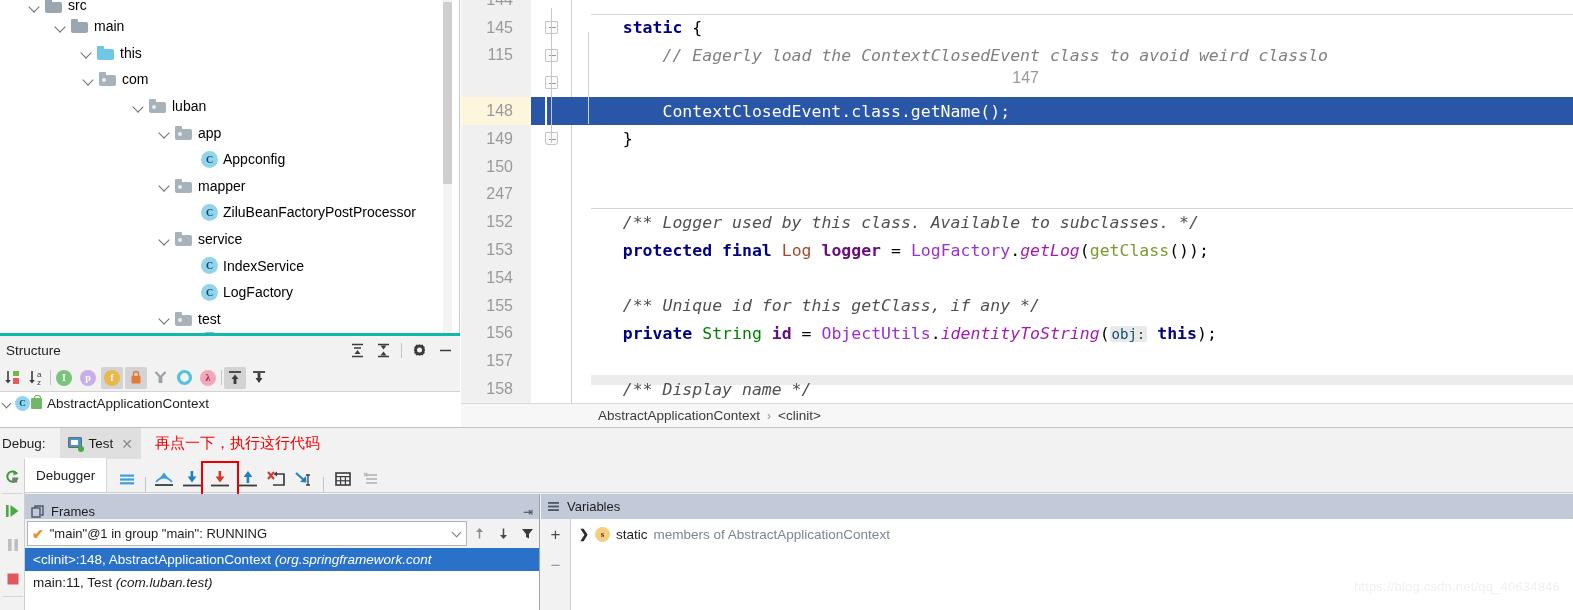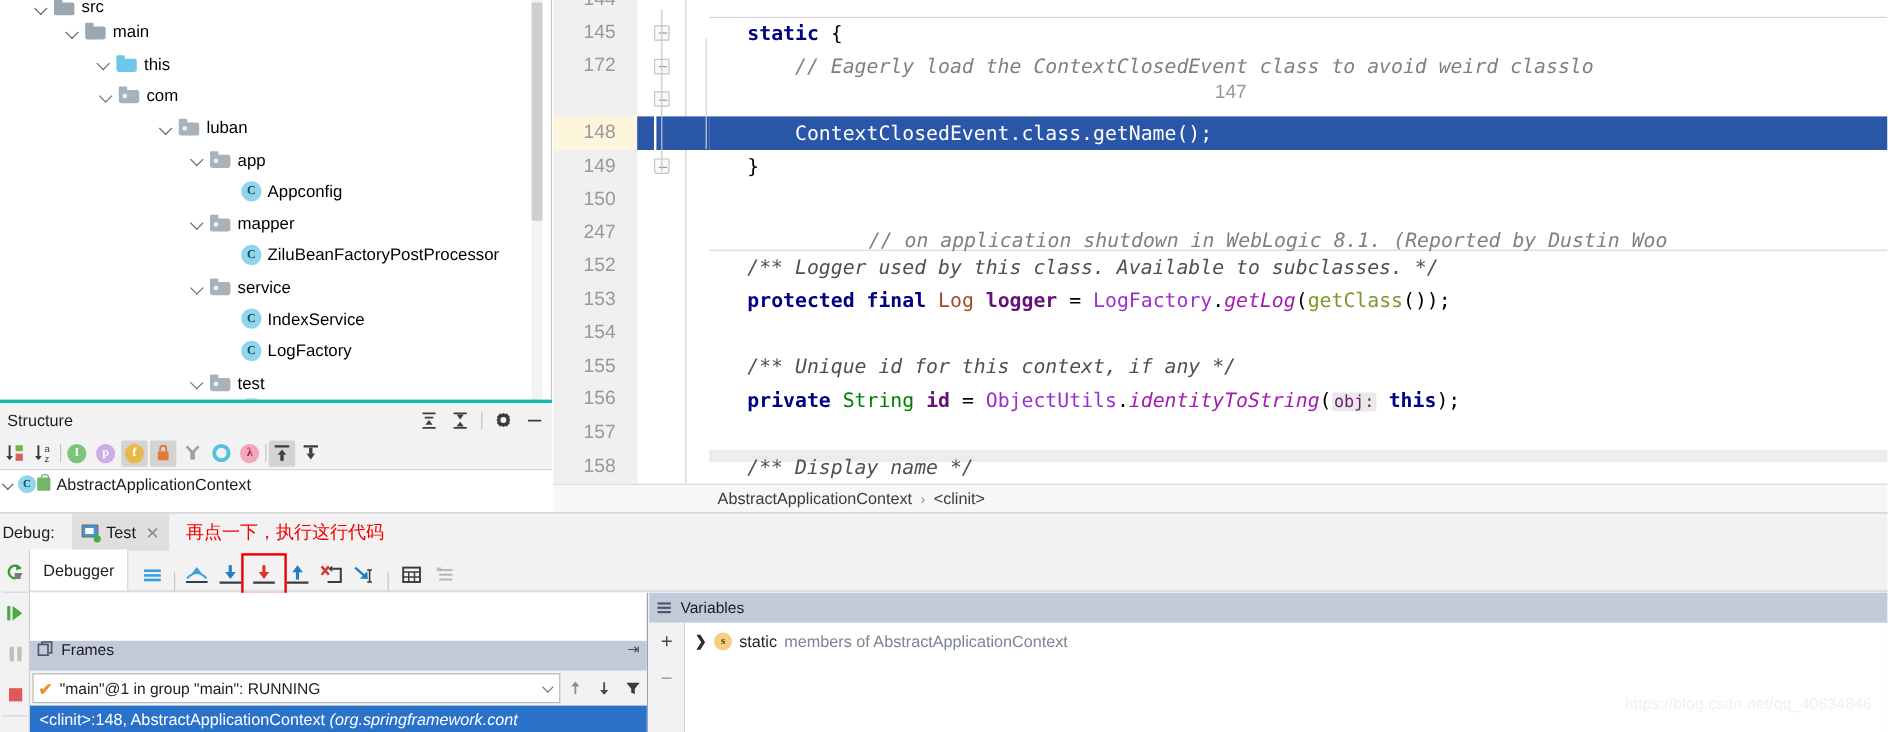--- a/index.html
+++ b/index.html
@@ -209,21 +209,21 @@
   .cmt { color: #808080; font-style: italic; }
   .doc { color: #505050; font-style: italic; }
   .cls-red { color: #a5492a; }
   .cls-green { color: #008000; }
   .purple { color: #660e7a; font-weight: bold; }
   .mag { color: #9b30d0; }
   .pink { color: #a21caf; font-style: italic; }
   .olive { color: #7a9a2e; }
   .plain-t { color: #000000; }
   .hint {
-    background: #e9e9e9; color: #701a75; font-style: normal;
+    background: #e9e9e9; color: #0c4a6e; font-style: normal;
     border-radius: 2px; padding: 0 2px; font-size: 14px;
   }
 
   
   #breadcrumb-bar {
     position: absolute; left: 461px; top: 403px; width: 1112px; height: 24px;
     background: #f7f7f7; border-top: 1px solid #d9d9d9;
     display: flex; align-items: center; padding-left: 137px;
     font-size: 13.5px; color: #3c3c3c;
   }
@@ -296,22 +296,22 @@
   #step-into-highlight {
     position: absolute; left: 176px; top: 2px; width: 38px; height: 35px;
     border: 2.5px solid #ee0000; pointer-events: none;
   }
 
   #frames-pane {
     position: absolute; left: 25px; top: 35px; width: 515px; height: 117px;
     background: #ffffff; border-right: 1px solid #9aa3b0;
   }
   #frames-header {
-    height: 25px; background: #c2cada; display: flex; align-items: flex-start;
-    padding: 0 6px; font-size: 13px; color: #1d1d1d; margin-top: 40px;
+    height: 25px; background: #c2cada; display: flex; align-items: flex-end;
+    padding: 0 6px; font-size: 13px; color: #1d1d1d;
   }
   .pin-ico { margin-left: auto; color: #4a4a4a; font-size: 12px; }
   #thread-selector-row {
     height: 29px; display: flex; align-items: center; background: #f2f2f2;
   }
   #thread-combo {
     flex: 1; height: 25px; margin: 0 0 0 2px; background: #ffffff;
     border: 1px solid #b5b5b5; display: flex; align-items: center;
     padding: 0 4px; gap: 6px; font-size: 13px;
   }
@@ -598,39 +598,39 @@
 
     <div id="editor">
       <div id="gutter"></div>
       <div id="fold-strip"></div>
       <div id="code-lines">
           <div class="code-line" style="top: -14px;"><span class="lnum" style="position:relative;z-index:2">144</span><span class="gutter-gap"></span><span class="code-text" style="position:relative;z-index:2"></span></div>
           <div class="code-line" style="top: 13.8px;"><span class="lnum" style="position:relative;z-index:2">145</span><span class="gutter-gap"></span><span class="code-text" style="position:relative;z-index:2"><span class="plain-t">    </span><span class="kw">static</span><span class="plain-t"> {</span></span></div>
           <div class="fold-marker" style="top: 20.8px;">
             <div class="fold-box"></div>
           </div>
-          <div class="code-line" style="top: 41.6px;"><span class="lnum" style="position:relative;z-index:2">172</span><span class="gutter-gap"></span><span class="code-text" style="position:relative;z-index:2"><span class="cmt">        // Eagerly load the ContextClosedEvent class to avoid weird classlo</span></span></div>
+          <div class="code-line" style="top: 41.6px;"><span class="lnum" style="position:relative;z-index:2">115</span><span class="gutter-gap"></span><span class="code-text" style="position:relative;z-index:2"><span class="cmt">        // Eagerly load the ContextClosedEvent class to avoid weird classlo</span></span></div>
           <div class="fold-marker" style="top: 48.6px;">
             <div class="fold-box"></div>
           </div>
-          <div class="code-line" style="top: 69.4px; flex-direction: column;"><span class="lnum" style="position:relative;z-index:2">147</span><span class="gutter-gap"></span><span class="code-text" style="position:relative;z-index:2"><span class="cmt">        // on application shutdown in WebLogic 8.1. (Reported by Dustin Woo</span></span></div>
+          <div class="code-line" style="top: 69.4px; flex-direction: column;"><span class="lnum" style="position:relative;z-index:2">147</span><span class="gutter-gap"></span></div>
           <div class="fold-marker" style="top: 76.4px;">
             <div class="fold-box"></div>
           </div>
           <div class="code-line" style="top: 97.2px;"><div class="lnum-hl-bg"></div><div class="exec-bar"></div><div class="exec-bar2"></div><div class="exec-hl"></div><span class="lnum" style="position:relative;z-index:2">148</span><span class="gutter-gap"></span><span class="code-text" style="position:relative;z-index:2"><span class="" style="color:#ffffff">        ContextClosedEvent.class.getName();</span></span></div>
           <div class="code-line" style="top: 125px;"><span class="lnum" style="position:relative;z-index:2">149</span><span class="gutter-gap"></span><span class="code-text" style="position:relative;z-index:2"><span class="plain-t">    }</span></span></div>
           <div class="fold-marker" style="top: 132px;">
             <div class="fold-box bottom"></div>
           </div>
           <div class="code-line" style="top: 152.8px;"><span class="lnum" style="position:relative;z-index:2">150</span><span class="gutter-gap"></span><span class="code-text" style="position:relative;z-index:2"></span></div>
           <div class="code-line" style="top: 180.6px;"><span class="lnum" style="position:relative;z-index:2">247</span><span class="gutter-gap"></span><span class="code-text" style="position:relative;z-index:2"></span></div>
           <div class="code-line" style="top: 208.4px;"><span class="lnum" style="position:relative;z-index:2">152</span><span class="gutter-gap"></span><span class="code-text" style="position:relative;z-index:2"><span class="doc">    /** Logger used by this class. Available to subclasses. */</span></span></div>
           <div class="code-line" style="top: 236.2px;"><span class="lnum" style="position:relative;z-index:2">153</span><span class="gutter-gap"></span><span class="code-text" style="position:relative;z-index:2"><span class="plain-t">    </span><span class="kw">protected final</span><span class="plain-t"> </span><span class="cls-red">Log</span><span class="plain-t"> </span><span class="purple">logger</span><span class="plain-t"> = </span><span class="mag">LogFactory</span><span class="plain-t">.</span><span class="pink">getLog</span><span class="plain-t">(</span><span class="olive">getClass</span><span class="plain-t">());</span></span></div>
           <div class="code-line" style="top: 264px;"><span class="lnum" style="position:relative;z-index:2">154</span><span class="gutter-gap"></span><span class="code-text" style="position:relative;z-index:2"></span></div>
-          <div class="code-line" style="top: 291.8px;"><span class="lnum" style="position:relative;z-index:2">155</span><span class="gutter-gap"></span><span class="code-text" style="position:relative;z-index:2"><span class="doc">    /** Unique id for this context, if any */</span></span></div>
+          <div class="code-line" style="top: 291.8px;"><span class="lnum" style="position:relative;z-index:2">155</span><span class="gutter-gap"></span><span class="code-text" style="position:relative;z-index:2"><span class="doc">    /** Unique id for this getClass, if any */</span></span></div>
           <div class="code-line" style="top: 319.6px;"><span class="lnum" style="position:relative;z-index:2">156</span><span class="gutter-gap"></span><span class="code-text" style="position:relative;z-index:2"><span class="plain-t">    </span><span class="kw">private</span><span class="plain-t"> </span><span class="cls-green">String</span><span class="plain-t"> </span><span class="purple">id</span><span class="plain-t"> = </span><span class="mag">ObjectUtils</span><span class="plain-t">.</span><span class="pink">identityToString</span><span class="plain-t">(</span><span class="hint">obj:</span><span class="plain-t"> </span><span class="kw">this</span><span class="plain-t">);</span></span></div>
           <div class="code-line" style="top: 347.4px;"><span class="lnum" style="position:relative;z-index:2">157</span><span class="gutter-gap"></span><span class="code-text" style="position:relative;z-index:2"></span></div>
           <div class="code-line" style="top: 375.2px;"><span class="lnum" style="position:relative;z-index:2">158</span><span class="gutter-gap"></span><span class="code-text" style="position:relative;z-index:2"><span class="doc">    /** Display name */</span></span></div>
           <div class="fold-line" style="top: 8px; height: 135px;"></div>
           <div class="indent-guide" style="top: 32px; height: 92px;"></div>
           <div class="sep-line-top" style="top: 14px;"></div>
           <div class="sep-line-top" style="top: 208px;"></div>
           <div style="position: absolute; left: 130px; right: 0px; top: 375px; height: 10px; background: rgb(236, 236, 236);"></div>
         </div>
     </div>

